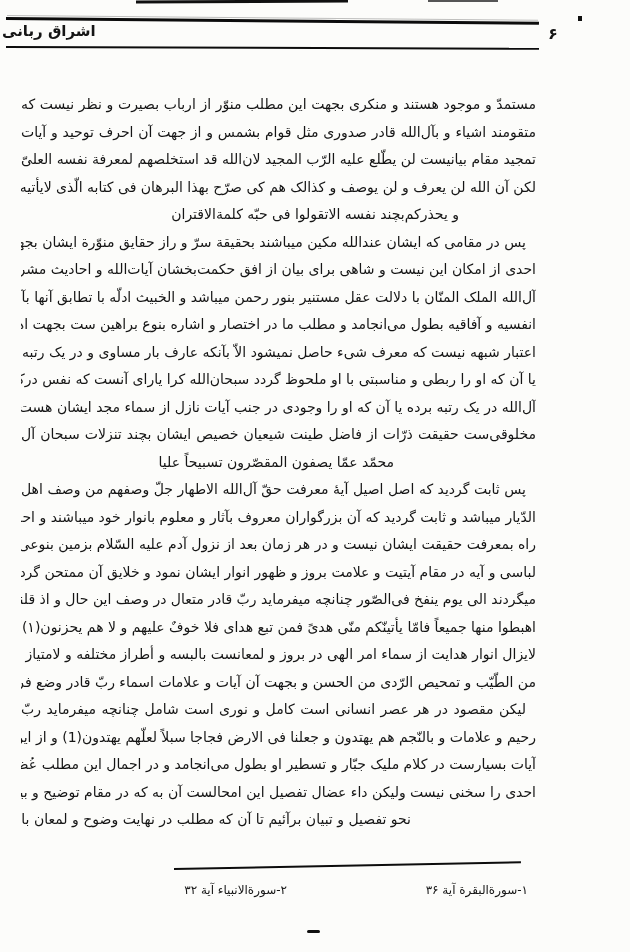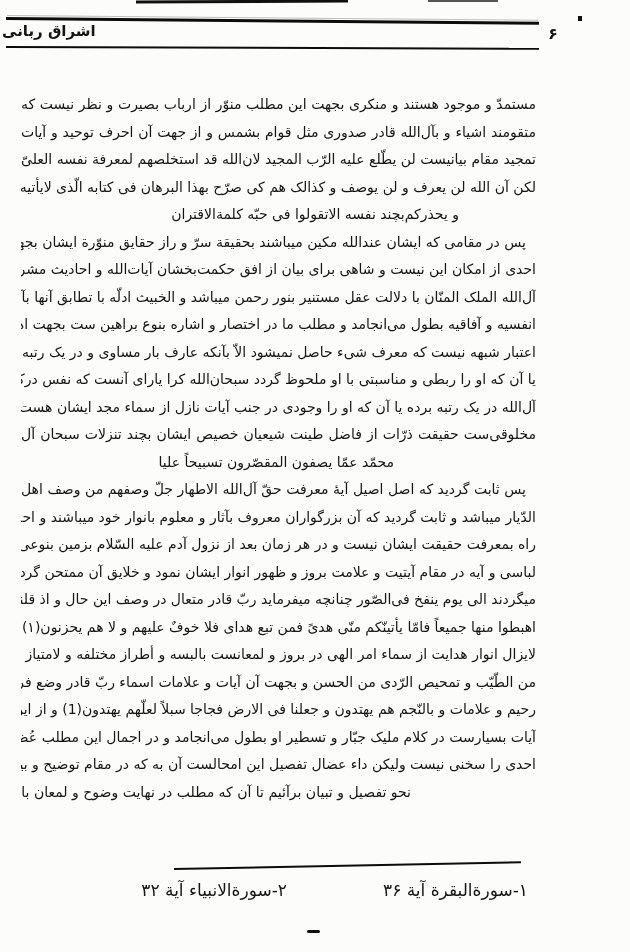--- a/index.html
+++ b/index.html
@@ -57,21 +57,21 @@
   .para-end-2  { text-align: right; padding-right: 142px; }
   .para-end-3  { text-align: center; padding-right: 125px; }
 
   
   .fn-sep {
     position: absolute; left: 198px; top: 868px; width: 347px; height: 2.2px;
     background: #0c0c0c; transform: rotate(-1.1deg); transform-origin: left center;
   }
   .footnote {
     position: absolute; top: 879px;
-    font-size: 17px; line-height: 22px;
+    font-size: 12px; line-height: 22px;
     direction: rtl; white-space: nowrap; text-align: center;
   }
   .fn-1 { right: 102px; }
   .fn-2 { right: 343px; }
 </style>
 </head>
 <body>
 
 <div class="page">
 
@@ -102,20 +102,21 @@
       <div class="line flow">مخلوقی‌ست حقیقت ذرّات از فاضل طینت شیعیان خصیص ایشان بچند تنزلات سبحان آل</div>
       <div class="line para-end-2">محمّد عمّا یصفون المقصّرون تسبیحاً علیا</div>
       <div class="line para-start">پس ثابت گردید که اصل اصیل آیهٔ معرفت حقّ آل‌الله الاطهار جلّ وصفهم من وصف اهل</div>
       <div class="line flow">الدّیار میباشد و ثابت گردید که آن بزرگواران معروف بآثار و معلوم بانوار خود میباشند و احدی را</div>
       <div class="line flow">راه بمعرفت حقیقت ایشان نیست و در هر زمان بعد از نزول آدم علیه السّلام بزمین بنوعی و</div>
       <div class="line flow">لباسی و آیه در مقام آیتیت و علامت بروز و ظهور انوار ایشان نمود و خلایق آن ممتحن گردیدند و</div>
       <div class="line flow">میگردند الی یوم ینفخ فی‌الصّور چنانچه میفرماید ربّ قادر متعال در وصف این حال و اذ قلنا</div>
       <div class="line flow">اهبطوا منها جمیعاً فامّا یأتینّکم منّی هدیً فمن تبع هدای فلا خوفٌ علیهم و لا هم یحزنون(۱) که</div>
       <div class="line flow">لایزال انوار هدایت از سماء امر الهی در بروز و لمعانست بالبسه و أطراز مختلفه و لامتیاز الخبیث</div>
       <div class="line flow">من الطّیّب و تمحیص الرّدی من الحسن و بجهت آن آیات و علامات اسماء ربّ قادر وضع فرموده</div>
+      <div class="line para-start">لیکن مقصود در هر عصر انسانی است کامل و نوری است شامل چنانچه میفرماید ربّ</div>
       <div class="line flow">رحیم و علامات و بالنّجم هم یهتدون و جعلنا فی الارض فجاجا سبلاً لعلّهم یهتدون(1) و از این</div>
       <div class="line flow">آیات بسیارست در کلام ملیک جبّار و تسطیر او بطول می‌انجامد و در اجمال این مطلب عُظمیٰ</div>
       <div class="line flow">احدی را سخنی نیست ولیکن داء عضال تفصیل این امحالست آن به که در مقام توضیح و بیان بر</div>
       <div class="line para-end-3">نحو تفصیل و تبیان برآئیم تا آن که مطلب در نهایت وضوح و لمعان باشد</div>
     </main>
 
   <div class="fn-sep"></div>
   <div class="footnote fn-1">۱-سورةالبقرة آیة ۳۶</div>
   <div class="footnote fn-2">۲-سورةالانبیاء آیة ۳۲</div>
 

